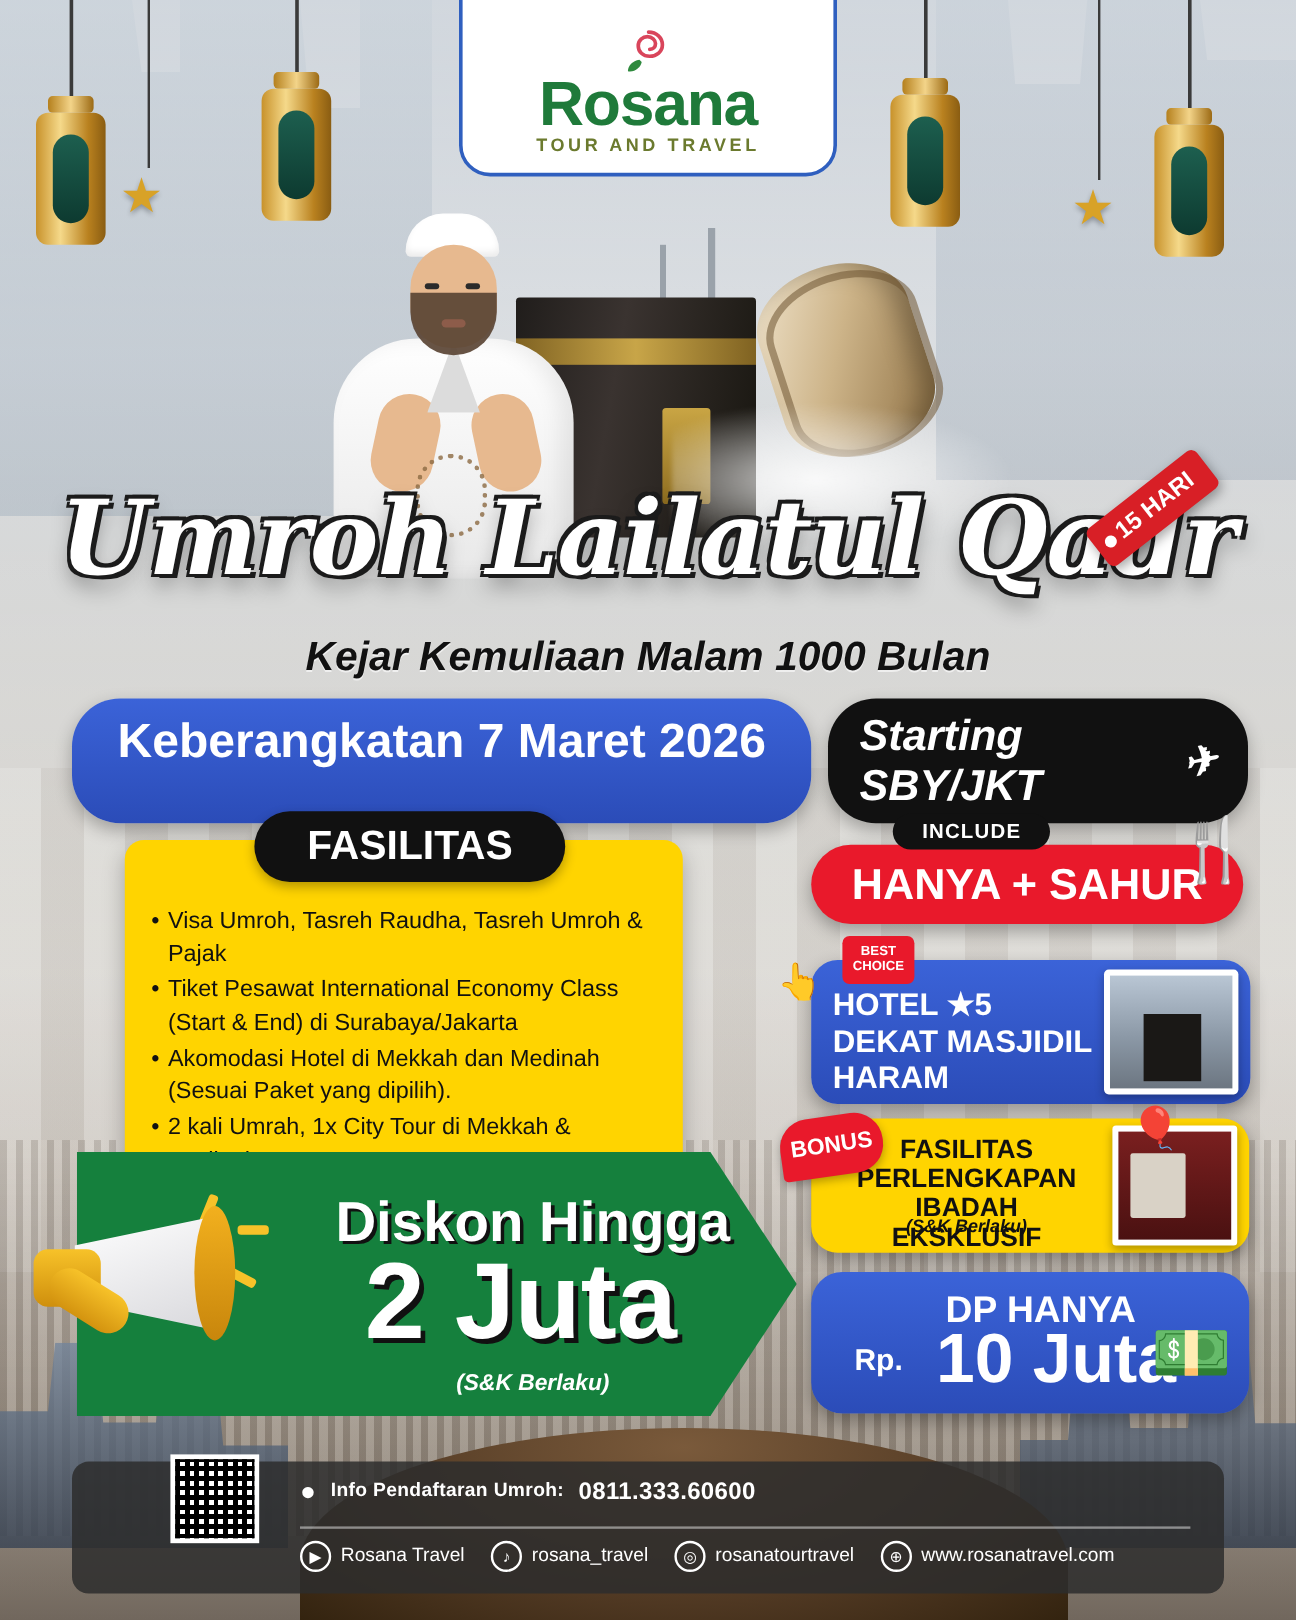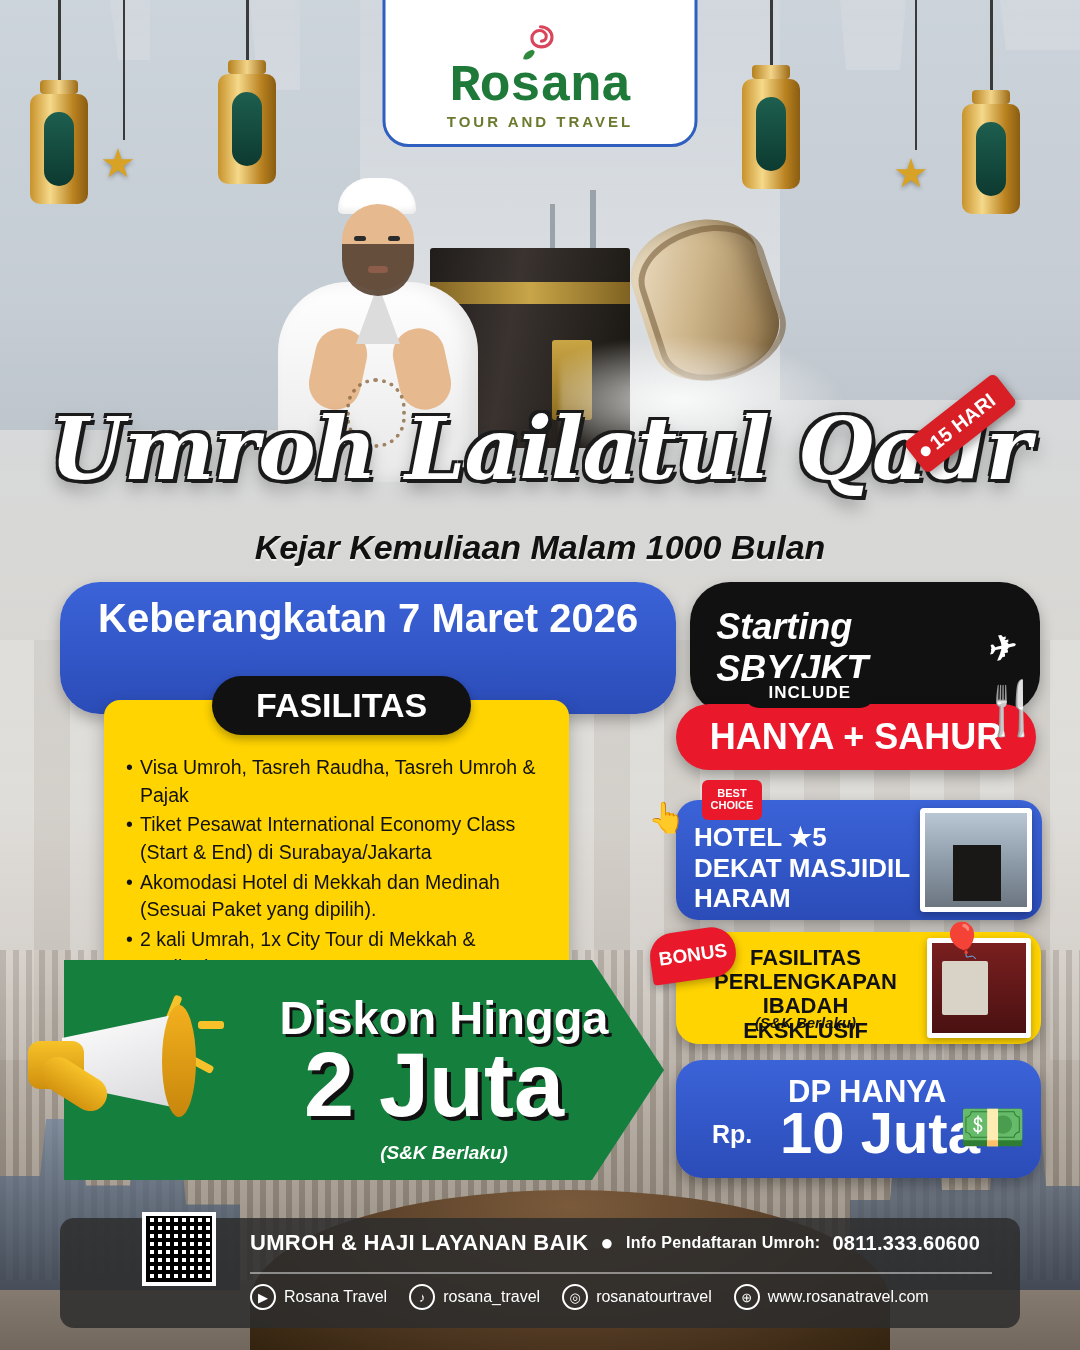--- a/index.html
+++ b/index.html
@@ -66,21 +66,21 @@
   
   .logo-card{
     position:absolute; left:50%; transform:translateX(-50%); top:-18px;
     width:315px; height:165px; background:#fff;
     border:3px solid #2f5fbf; border-radius:0 0 26px 26px;
     display:flex; flex-direction:column; align-items:center; justify-content:flex-end;
     padding-bottom:14px;
   }
   .logo-rose{ width:46px; height:46px; margin-bottom:-6px; }
   .logo-name{
-    font-family:Liberation Mono, monospace; font-size:52px; font-weight:700;
+    font-family:Liberation Sans, sans-serif; font-size:52px; font-weight:700;
     color:#1f7a3a; letter-spacing:-1px; line-height:1;
   }
   .logo-sub{
     font-size:15px; letter-spacing:3px; color:#6b7a2e; font-weight:700; margin-top:0;
   }
 
   
   .lantern{ position:absolute; width:58px; }
   .lantern .rope{ width:3px; height:120px; background:#3a3a3a; margin:0 auto; }
   .lantern .body{
@@ -205,21 +205,21 @@
   }
 
   .pill-row{ position:absolute; top:582px; left:60px; width:980px; display:flex; gap:14px; }
   .pill-blue{
     background:linear-gradient(180deg,#3b63d8,#2b4cb8);
     color:#fff; font-size:40px; font-weight:800; padding:14px 38px; border-radius:40px;
     box-shadow:0 6px 14px rgba(0,0,0,.28);
   }
   .pill-dark{
     flex:1; background:#111; color:#fff; border-radius:40px;
-    display:flex; align-items:center; gap:12px; padding:24px 26px;
+    display:flex; align-items:center; gap:12px; padding:10px 26px;
     font-size:36px; font-weight:800; font-style:italic;
     box-shadow:0 6px 14px rgba(0,0,0,.28);
   }
   .plane{ margin-left:auto; font-size:34px; transform:rotate(-12deg); }
 
   
   .fas-tab{
     position:absolute; left:212px; top:676px; z-index:3;
     background:#111; color:#fff; font-size:34px; font-weight:800;
     padding:10px 44px; border-radius:34px;
@@ -545,21 +545,20 @@
   <div class="rp">Rp.</div>
   <div class="t2">10 Juta</div>
   <div class="money">💵</div>
 </div>
 
 <div class="footer">
   <div class="qr">
       <i></i>
     </div>
   <div class="f-top">
-    <span>UMROH &amp; HAJI LAYANAN BAIK</span>
     <span class="f-dot">●</span>
     <span class="f-info">Info Pendaftaran Umroh:</span>
     <span class="f-phone">0811.333.60600</span>
   </div>
   <div class="f-line"></div>
   <div class="f-bot">
     <div class="f-item">
       <span class="ic">▶</span>
       <span>Rosana Travel</span>
     </div>

